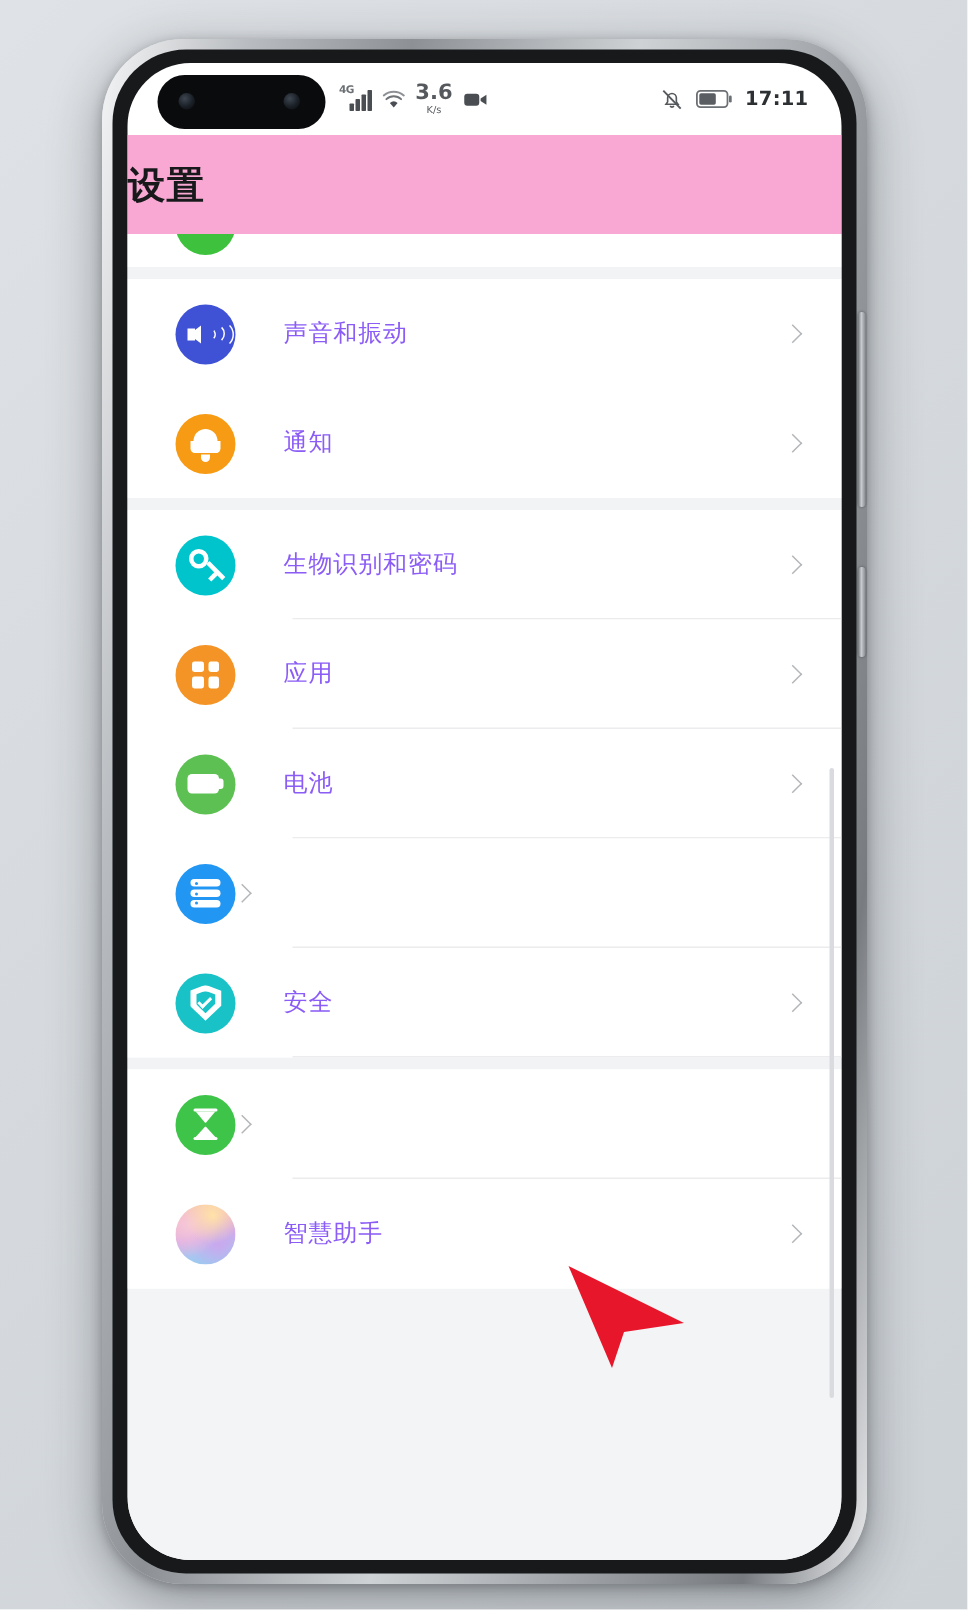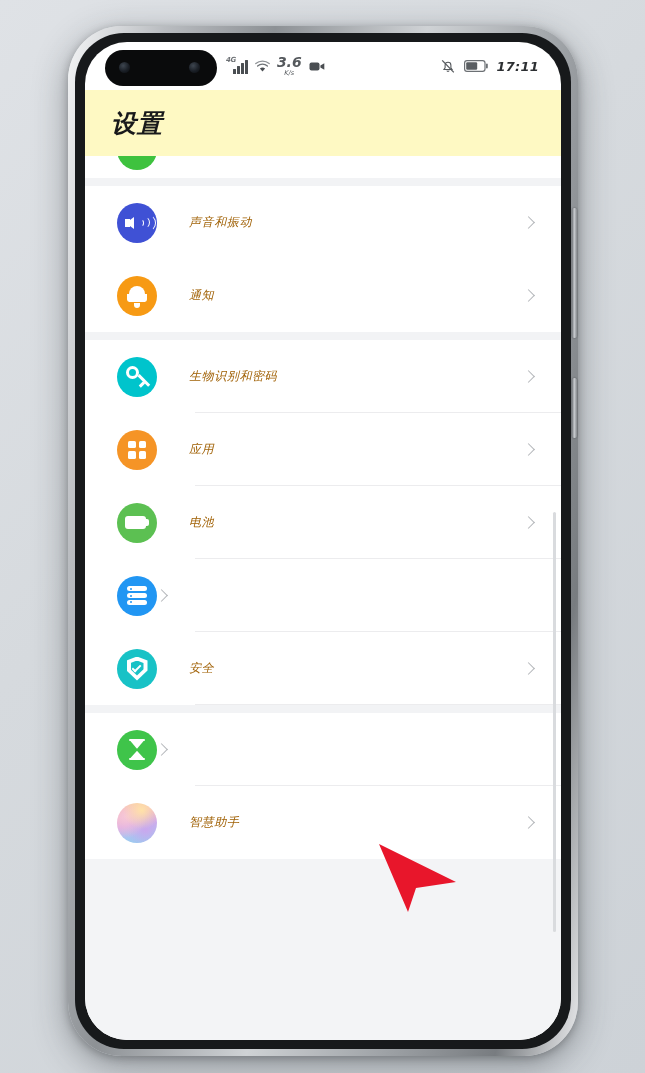--- a/index.html
+++ b/index.html
@@ -9,21 +9,20 @@
     height: 1073px;
     overflow: hidden;
     font-family: "DejaVu Sans", "Liberation Sans", sans-serif;
   }
 
   #root {
     position: relative;
     width: 645px;
     height: 1073px;
     background: linear-gradient(135deg, #dfe2e6 0%, #d6dade 40%, #cdd2d7 100%);
-    font-style: italic;
   }
 
   
   .phone-outer {
     position: absolute;
     left: 68px;
     top: 26px;
     width: 510px;
     height: 1030px;
     border-radius: 54px;
@@ -141,22 +140,21 @@
   .time-text { font-size: 13px; font-weight: 600; color: #2d3033; letter-spacing: 0.2px; }
 
   
   .page-title {
     position: absolute;
     left: 0; top: 48px;
     width: 476px;
     height: 66px;
     display: flex;
     align-items: center;
-    padding-left: 26px;
-    background: #fef9c3;
+    background: #f9a8d4;
   }
   .page-title span {
     font-size: 25px;
     font-weight: 700;
     color: #18191b;
     letter-spacing: 1px;
   }
 
   
   .scroll-area {
@@ -209,22 +207,22 @@
     position: relative;
     width: 40px; height: 40px;
     border-radius: 50%;
     flex: 0 0 40px;
     display: flex;
     align-items: center;
     justify-content: center;
   }
   .row-label {
     margin-left: 32px;
-    font-size: 12px;
-    color: #a16207;
+    font-size: 16px;
+    color: #8b5cf6;
     letter-spacing: 0.6px;
     flex: 1 1 auto;
   }
   .chev {
     width: 9px; height: 9px;
     border-right: 1.7px solid #b3b6b9;
     border-top: 1.7px solid #b3b6b9;
     transform: rotate(45deg);
     flex: 0 0 auto;
     margin-right: 2px;

